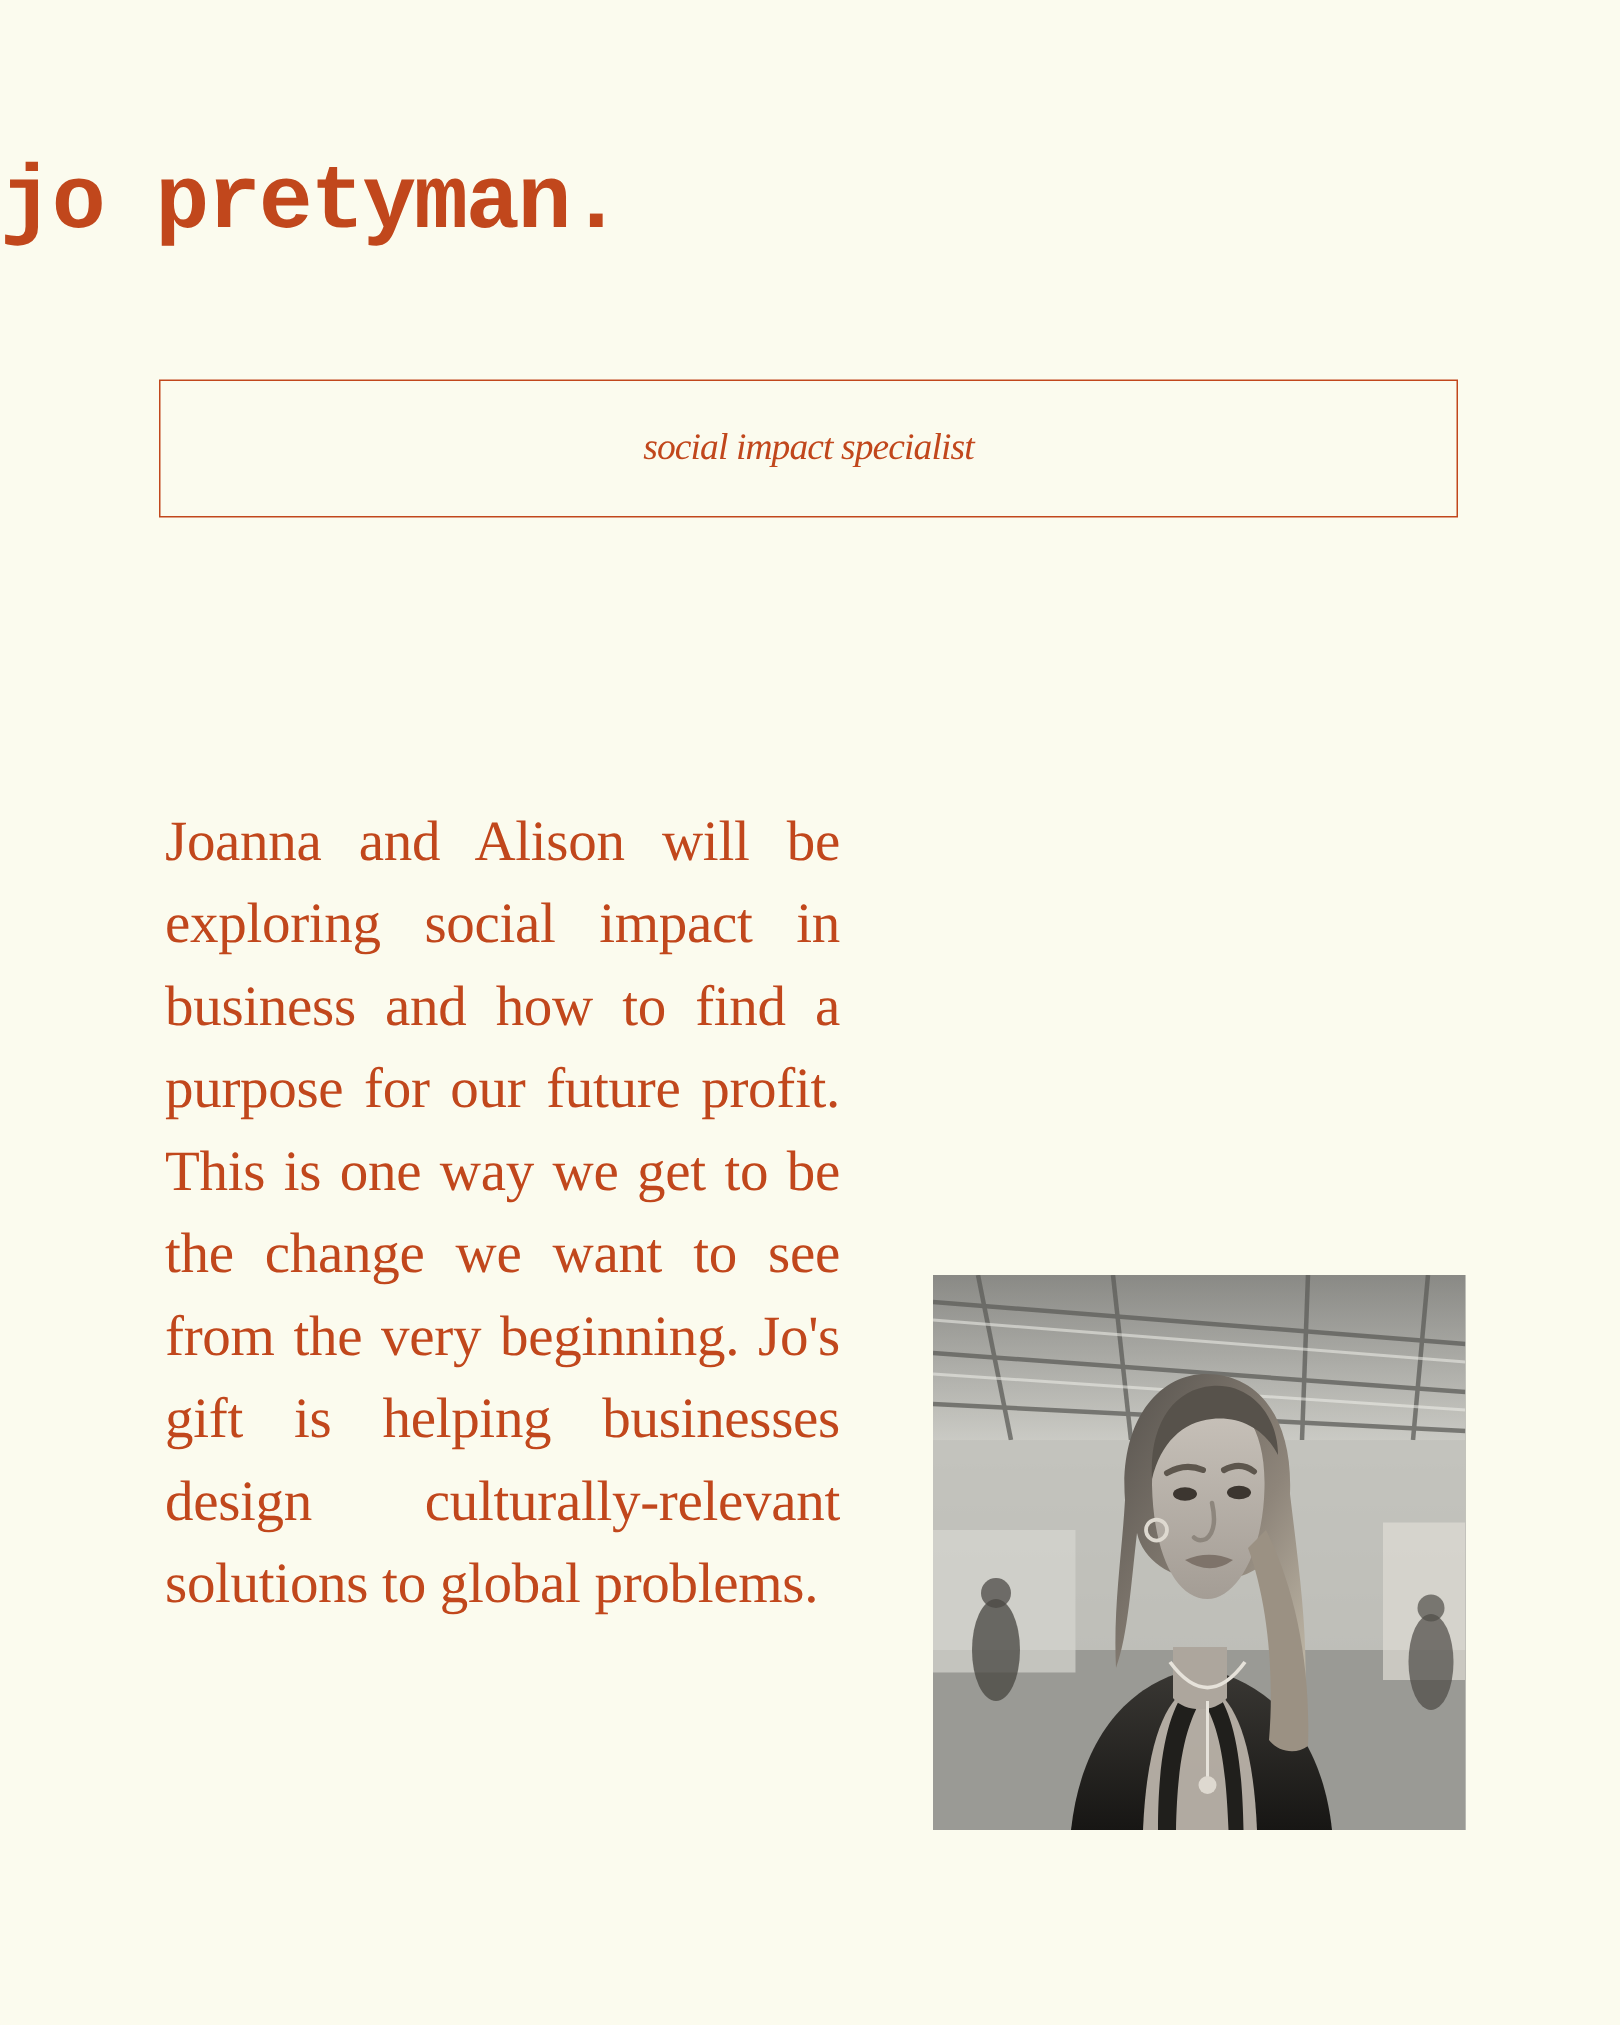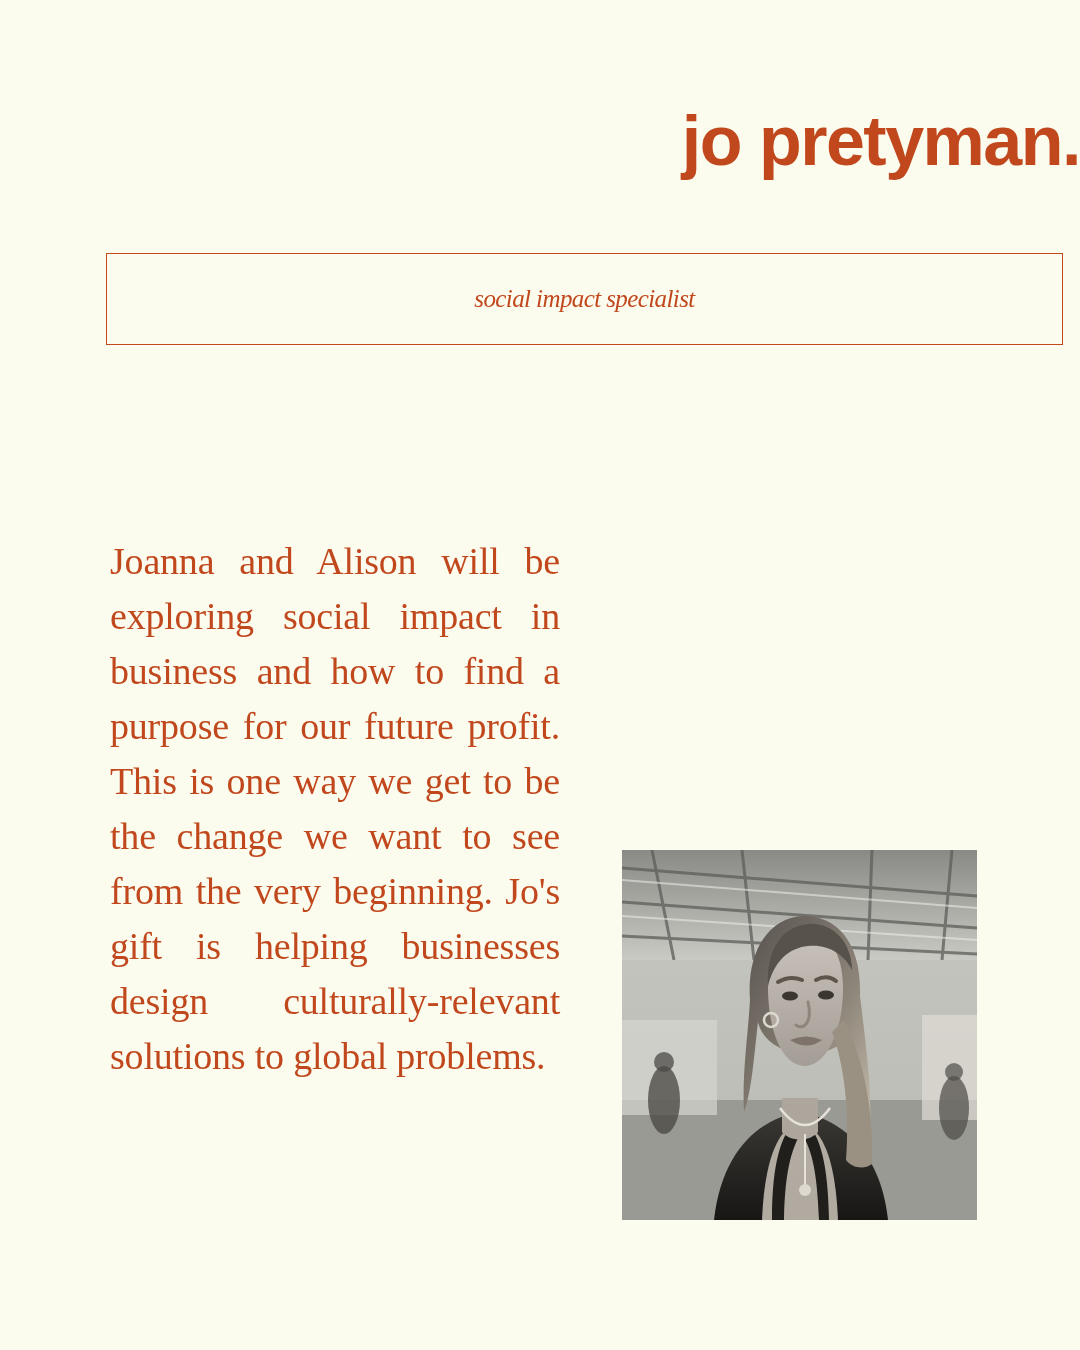--- a/index.html
+++ b/index.html
@@ -18,35 +18,35 @@
     position: absolute;
     inset: 0;
   }
 
   
   .title {
     position: absolute;
     top: 106px;
     left: 0;
     width: 1080px;
-    text-align: right;
-    font-family: Liberation Sans, sans-serif;
+    text-align: left;
+    font-family: Liberation Mono, monospace;
     font-weight: 700;
-    font-size: 70px;
+    font-size: 60px;
     line-height: 1.0;
     letter-spacing: -1.5px;
     color: #c1471c;
   }
 
   
   .subtitle-box {
     position: absolute;
     top: 253px;
     left: 106px;
-    width: 957px;
+    width: 866px;
     height: 92px;
     border: 1px solid #c1471c;
     box-sizing: border-box;
     display: flex;
     align-items: center;
     justify-content: center;
   }
   .subtitle-text {
     font-family: "Liberation Serif", serif;
     font-style: italic;

